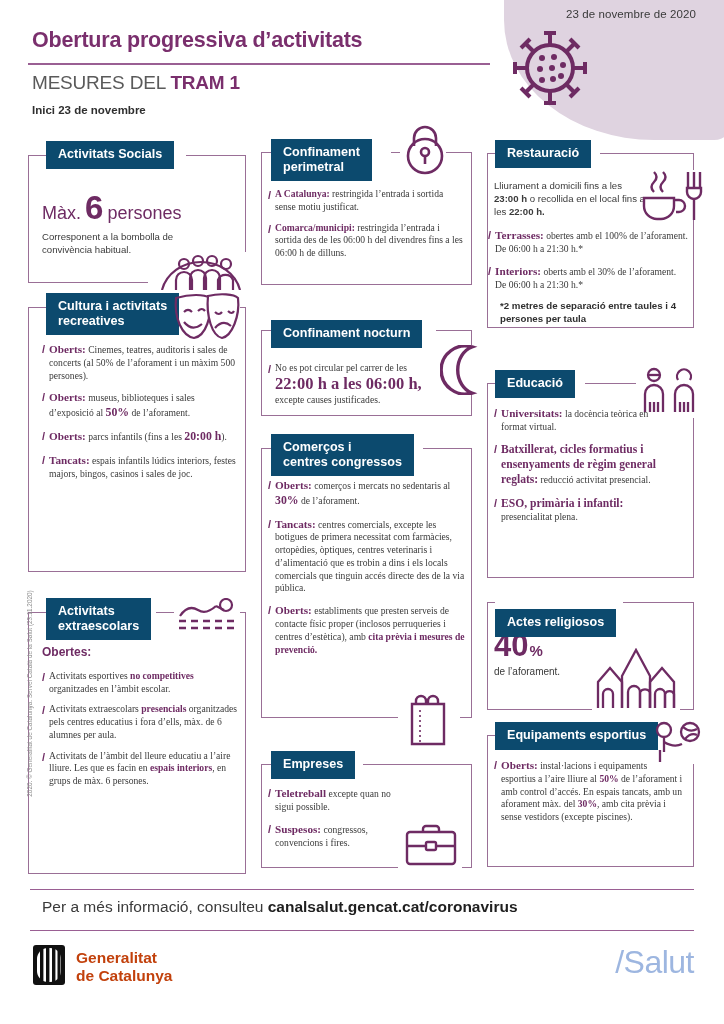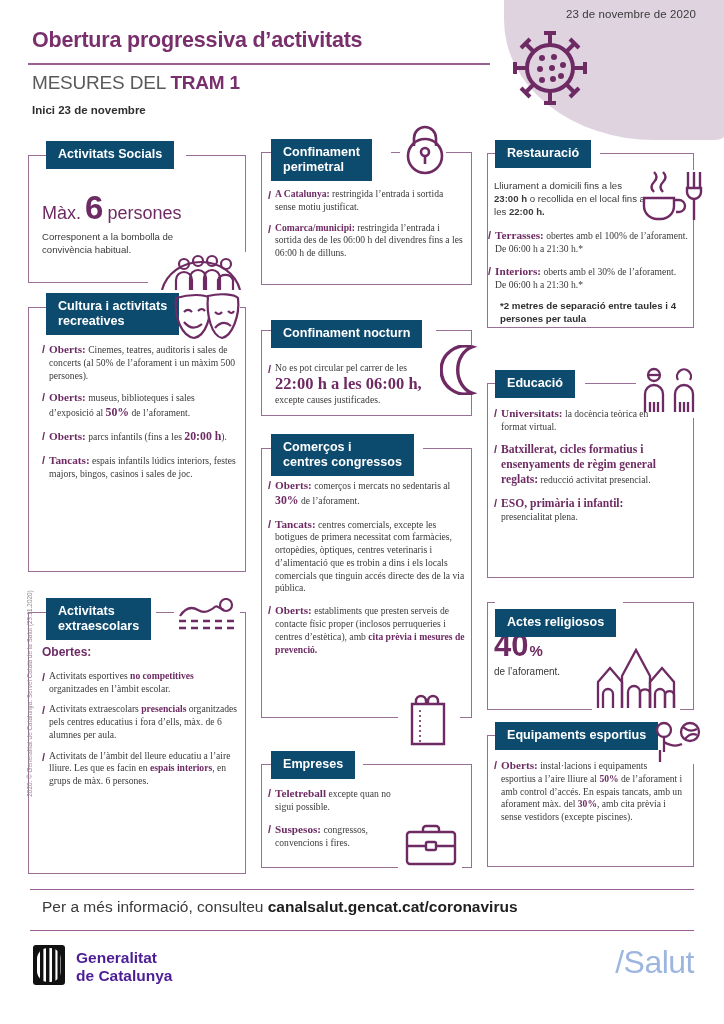--- a/index.html
+++ b/index.html
@@ -130,21 +130,21 @@
   .foot-rule-bot {
     position:absolute; left:30px; top:930px; width:664px; height:1.4px; background:#9a5f93; z-index:3;
   }
   .foot-info {
     position:absolute; left:42px; top:898px; width:660px;
     font-size:15.5px; color:#3a3a3a; z-index:3;
   }
   .foot-info b { color:#1f1f1f; font-weight:bold; }
   .gencat { position:absolute; left:32px; top:944px; display:flex; align-items:center; z-index:3; }
   .gencat-text {
-    margin-left:10px; font-size:15.5px; font-weight:bold; color:#4c1d95; line-height:1.16;
+    margin-left:10px; font-size:15.5px; font-weight:bold; color:#c2410c; line-height:1.16;
     white-space:pre-line;
   }
   .salut {
     position:absolute; right:30px; top:944px;
     font-size:32px; color:#9db6e0; letter-spacing:-.5px; z-index:3;
   }
 </style>
 </head>
 <body>
 

